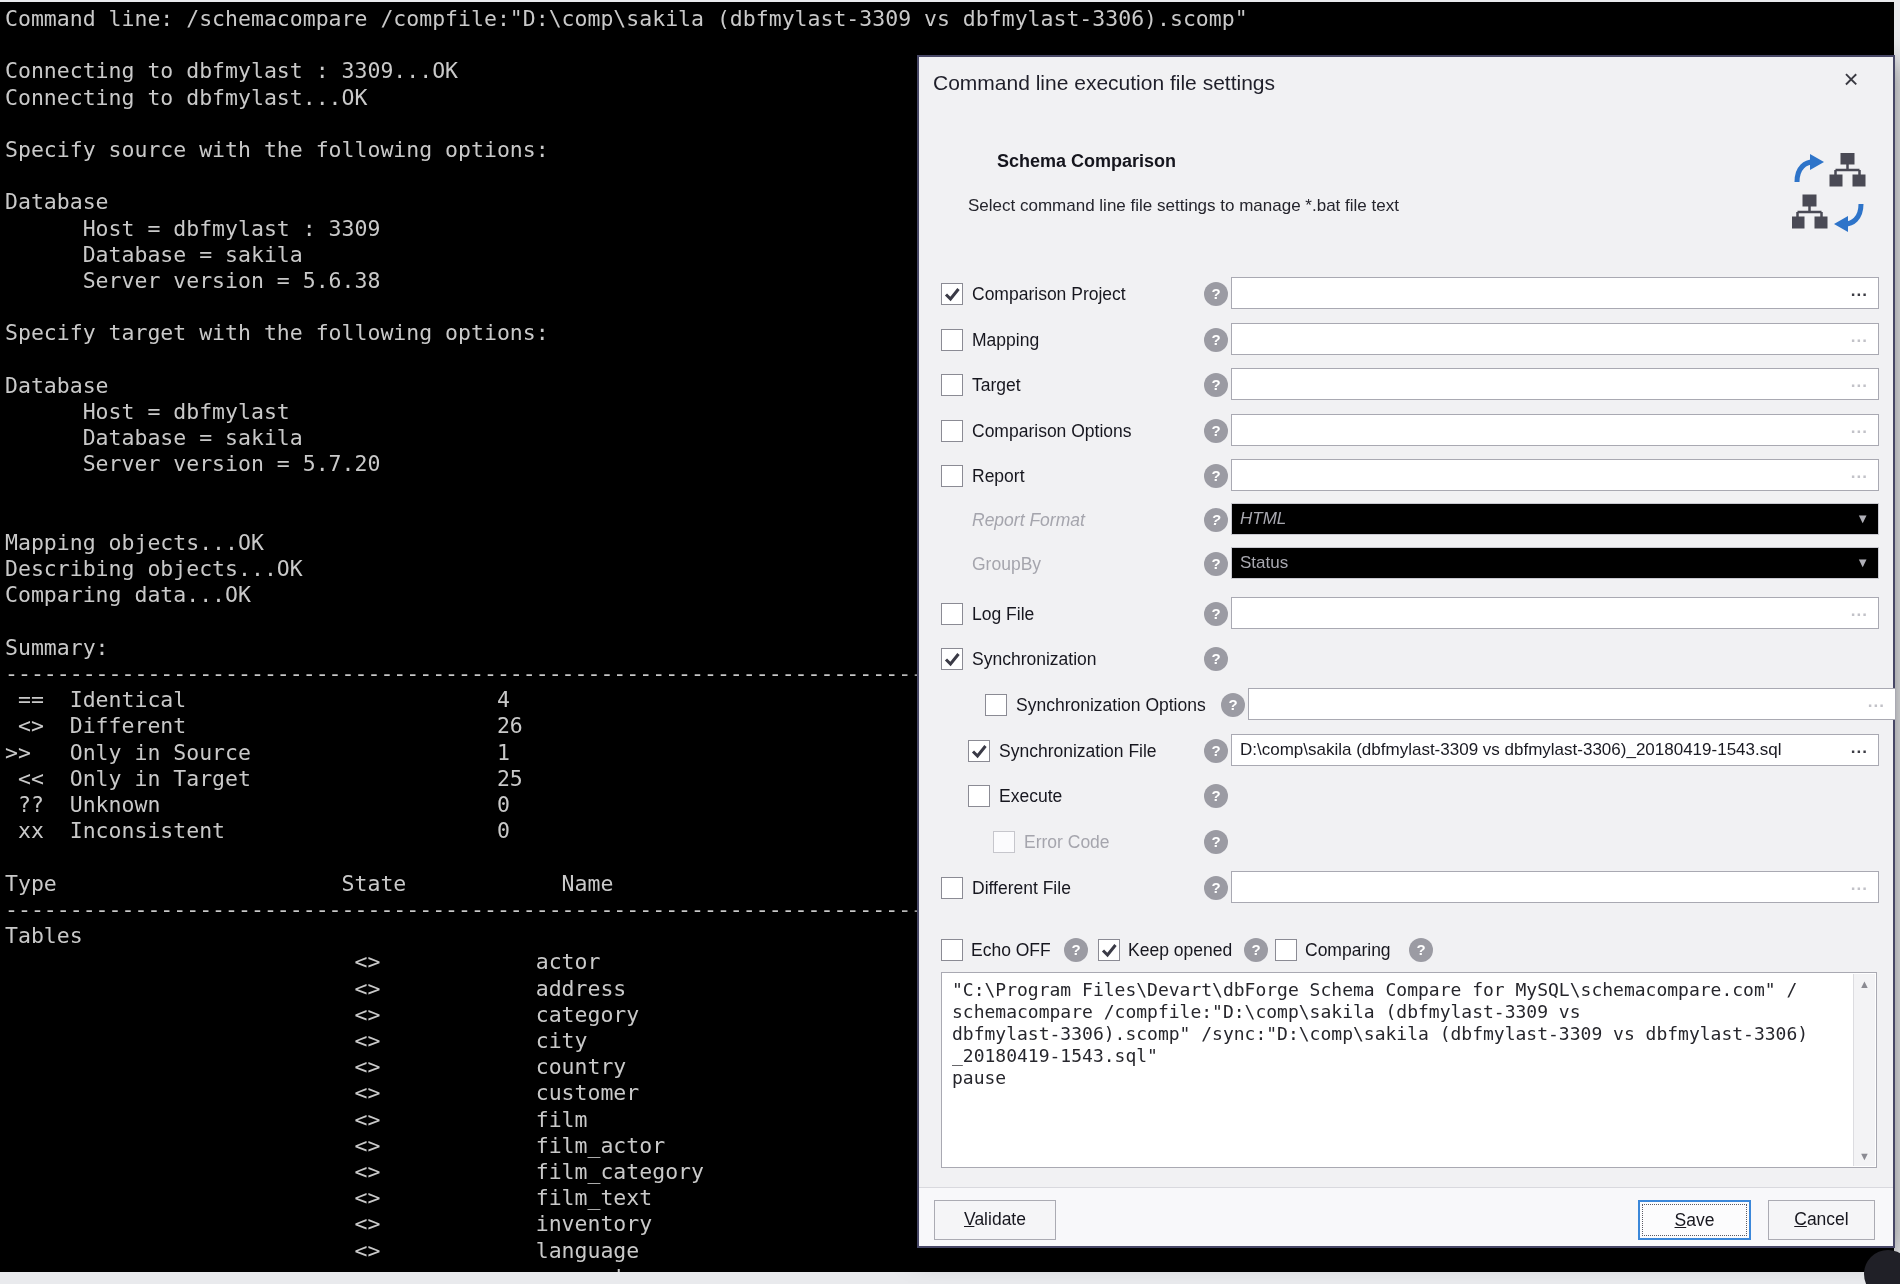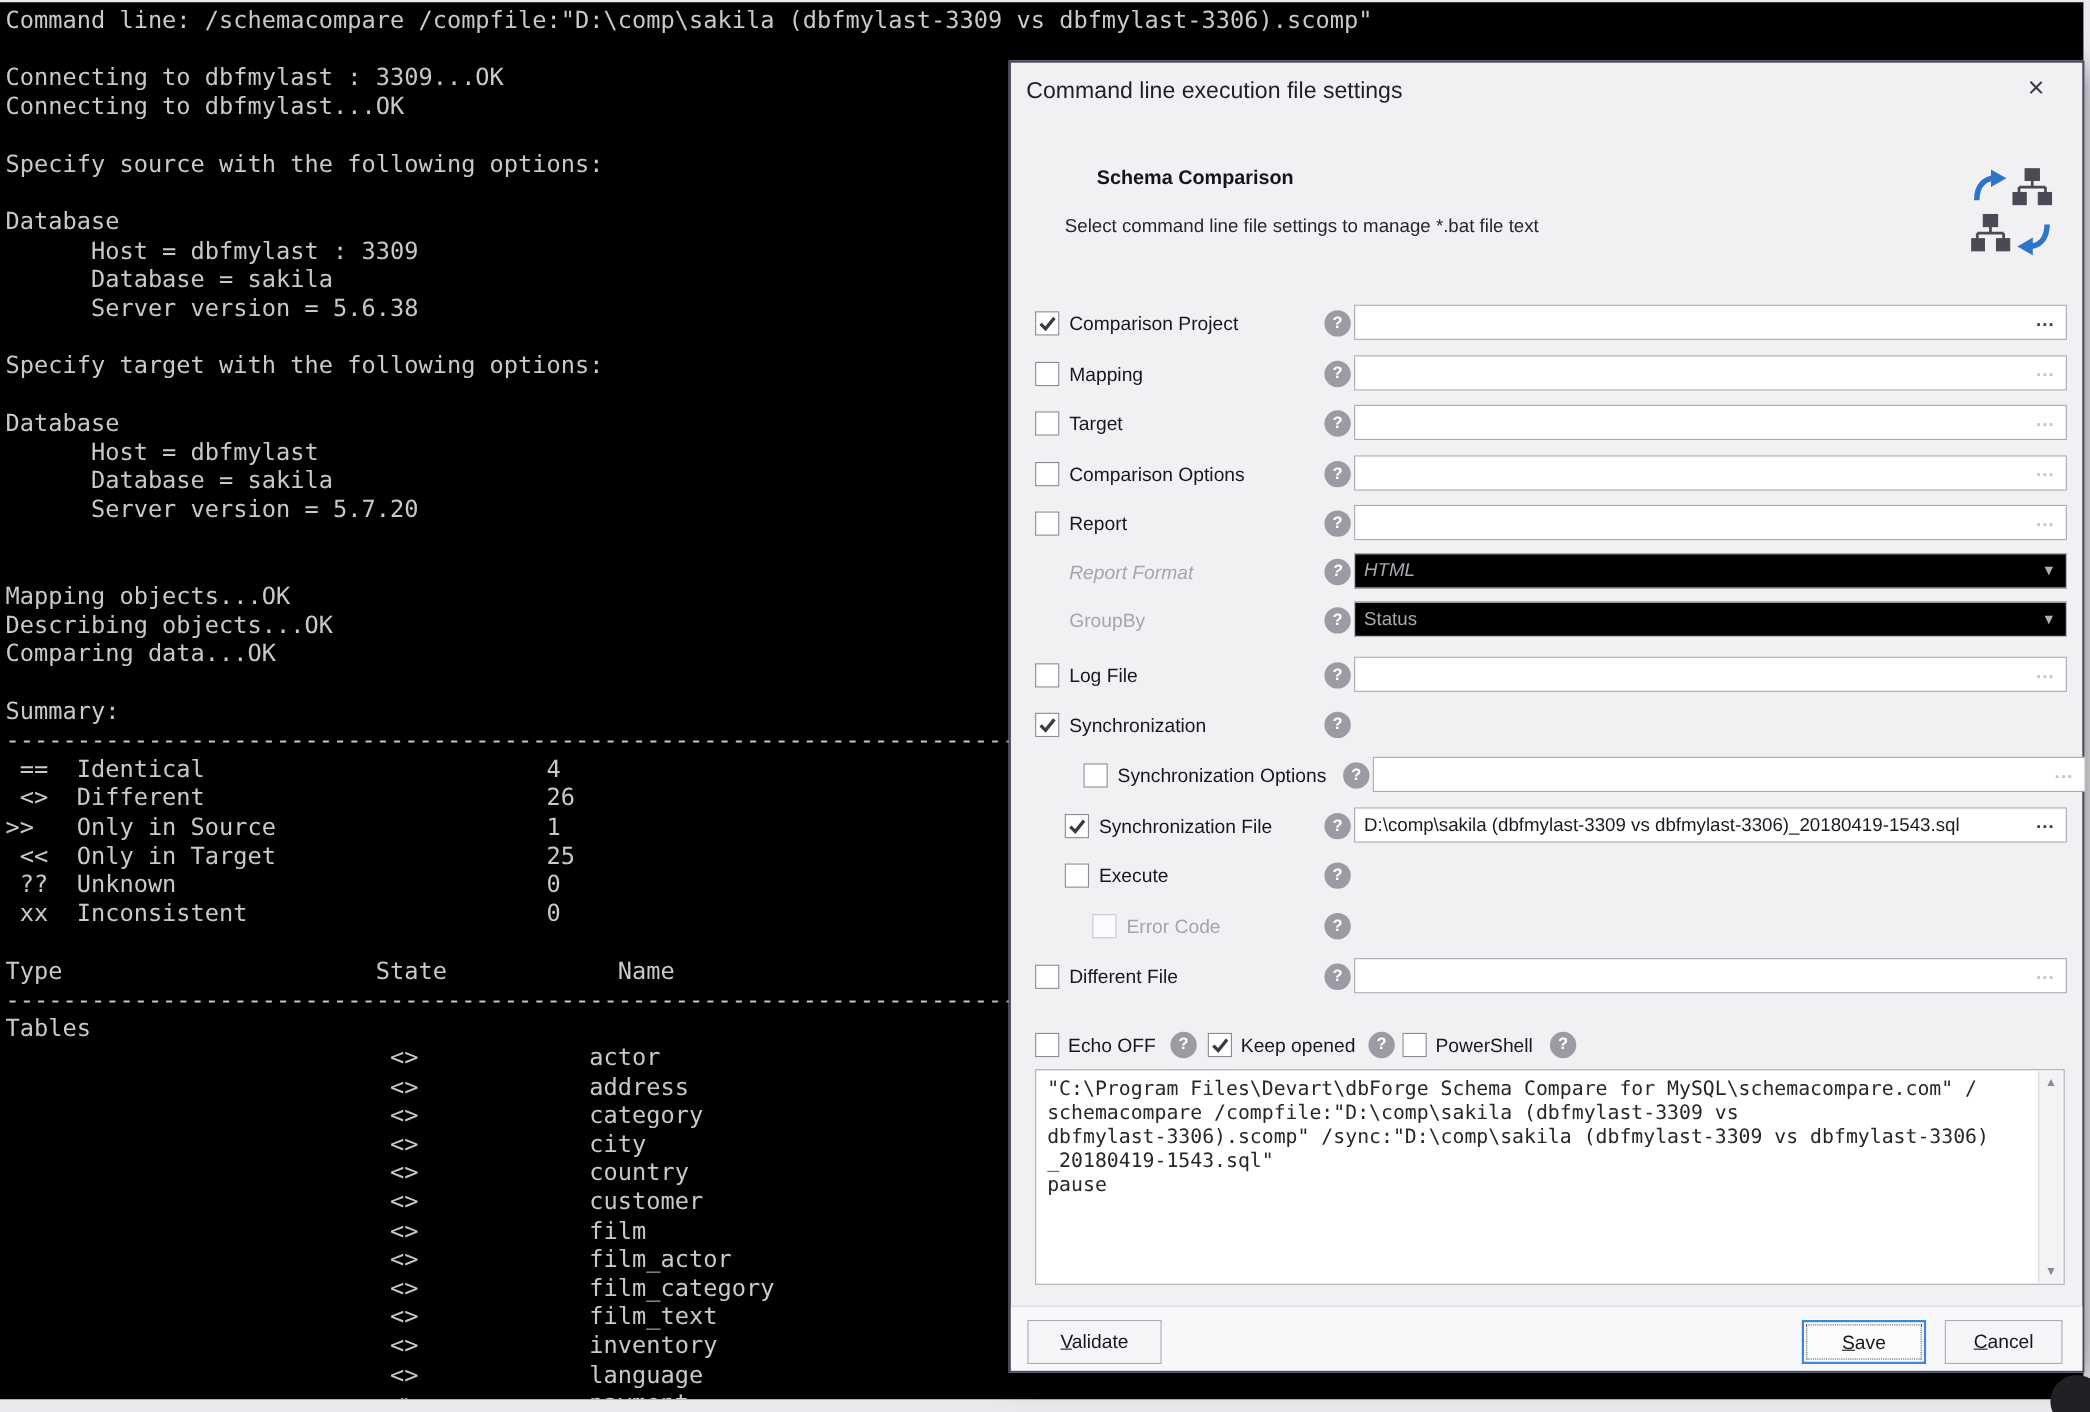--- a/index.html
+++ b/index.html
@@ -322,21 +322,21 @@
       <svg viewBox="0 0 20 20">
               <path d="M4,10.5 L8.5,15 L16.5,5"></path>
             </svg>
     </span>
     <span class="lbl" style="left: 209px;">Keep opened</span>
     <span class="help" style="left: 325px;">?</span>
   </span><span class="echo-item">
     <span class="cb" style="left: 356px;">
       
     </span>
-    <span class="lbl" style="left: 386px;">PowerShell</span>
+    <span class="lbl" style="left: 386px;">Comparing</span>
     <span class="help" style="left: 490px;">?</span>
   </span></div>
 
     <div class="bat">
       <pre id="bat-pre">"C:\Program Files\Devart\dbForge Schema Compare for MySQL\schemacompare.com" /
 schemacompare /compfile:"D:\comp\sakila (dbfmylast-3309 vs
 dbfmylast-3306).scomp" /sync:"D:\comp\sakila (dbfmylast-3309 vs dbfmylast-3306)
 _20180419-1543.sql"
 pause</pre>
       <div class="sb">

